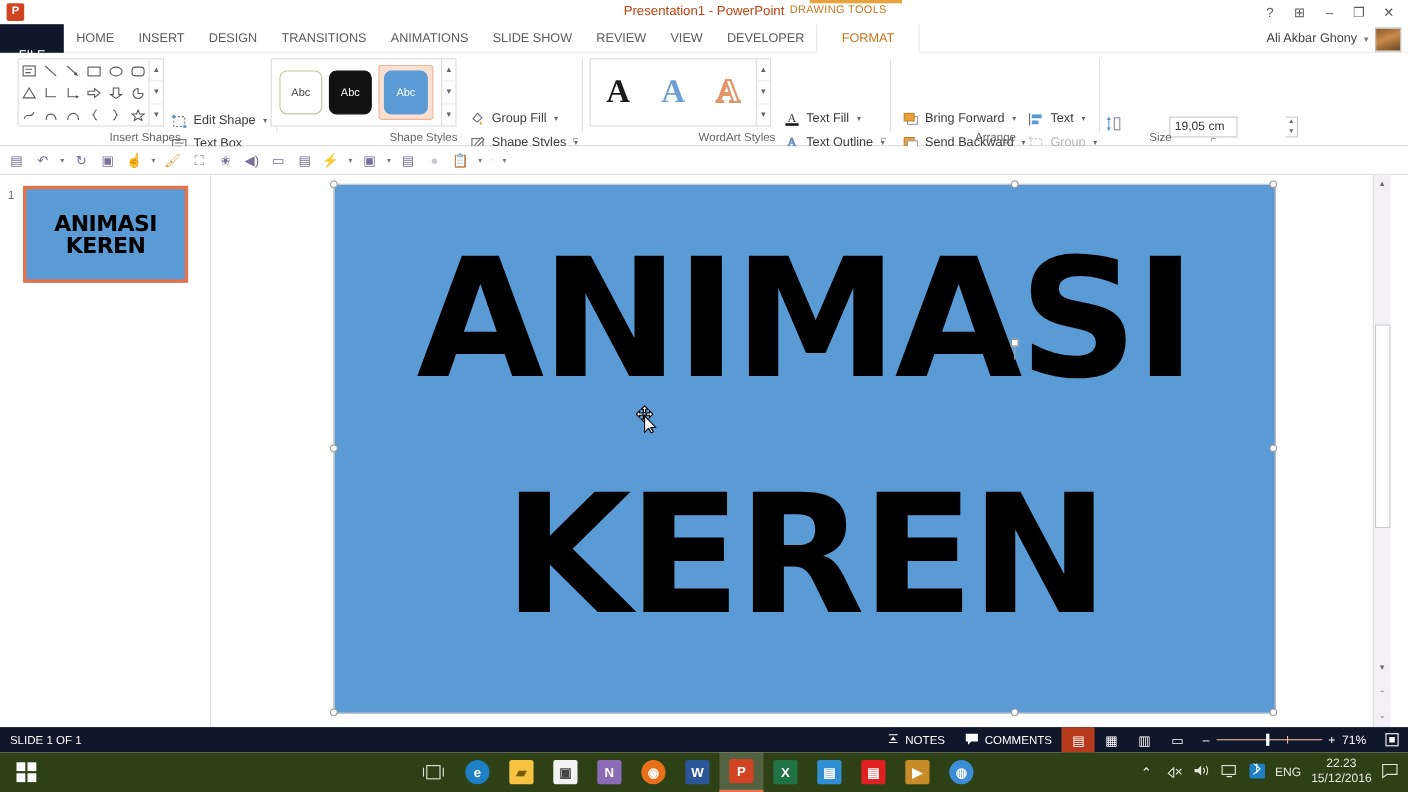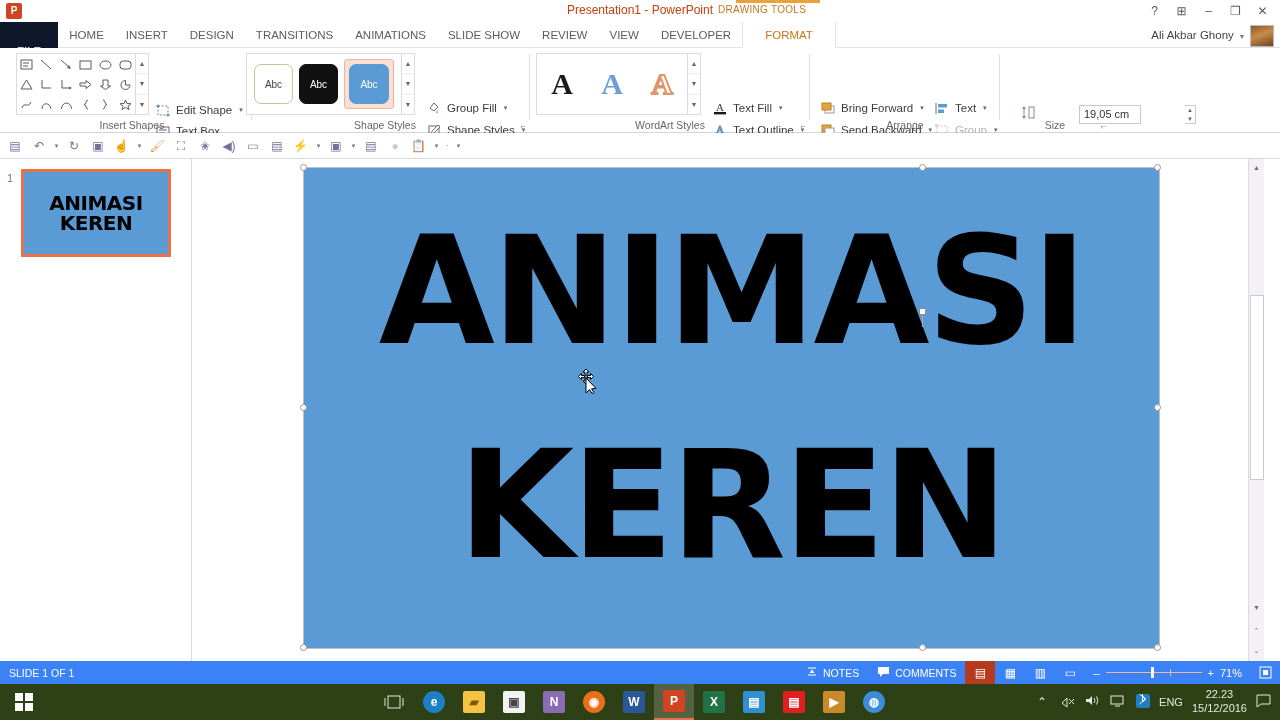--- a/index.html
+++ b/index.html
@@ -239,21 +239,21 @@
     font-size: 7px; color: #6d6d6d; background: #f3f1f5;
   }
   .vs-thumb {
     position: absolute; left: 1px; top: 136px; width: 14px; height: 185px;
     background: #fff; border: 1px solid #c9c9c9;
   }
 
   
   .status {
     position: absolute; top: 661px; left: 0; width: 1280px; height: 23px;
-    background: #3b82f6; color: #fff; font-size: 10.5px;
+    background: #0f172a; color: #fff; font-size: 10.5px;
     display: flex; align-items: flex-start;
   }
   .st-item { display: flex; align-items: center; gap: 5px; padding: 0 9px; height: 23px; }
   .st-right { position: absolute; right: 0; top: 0; height: 23px; display: flex; align-items: center; }
   .view-btn {
     width: 30px; height: 23px; display: flex; align-items: center; justify-content: center;
     font-size: 12px;
   }
   .view-btn.active { background: #b63a1d; }
   .zoom-slider {
@@ -633,21 +633,21 @@
             </svg>
           </span>
         <span>Rotate</span>
         <span class="ar">▾</span>
       </div>
       <div class="rgroup-title">Arrange</div>
       <div class="rgroup-sep" style="right:0;"></div>
     </div>
 
     <div class="rgroup" style="left:1000px; width:110px;">
-      <div class="sz-row" style="left:20px; top:57px;gap:44px;">
+      <div class="sz-row" style="left:4px; top:57px;gap:44px;">
         <span class="ci"><svg width="15" height="15">
               <line x1="4" y1="2" x2="4" y2="13" stroke="#5b9bd5"></line>
               <polygon points="4,1 2,4 6,4" fill="#5b9bd5"></polygon>
               <polygon points="4,14 2,11 6,11" fill="#5b9bd5"></polygon>
               <rect x="9" y="2" width="5" height="11" fill="none" stroke="#8a8a8a"></rect>
             </svg></span>
         <span class="sz-field">19,05 cm</span>
         <span class="sz-spin">
           <span>▲</span>
           <span>▼</span>

